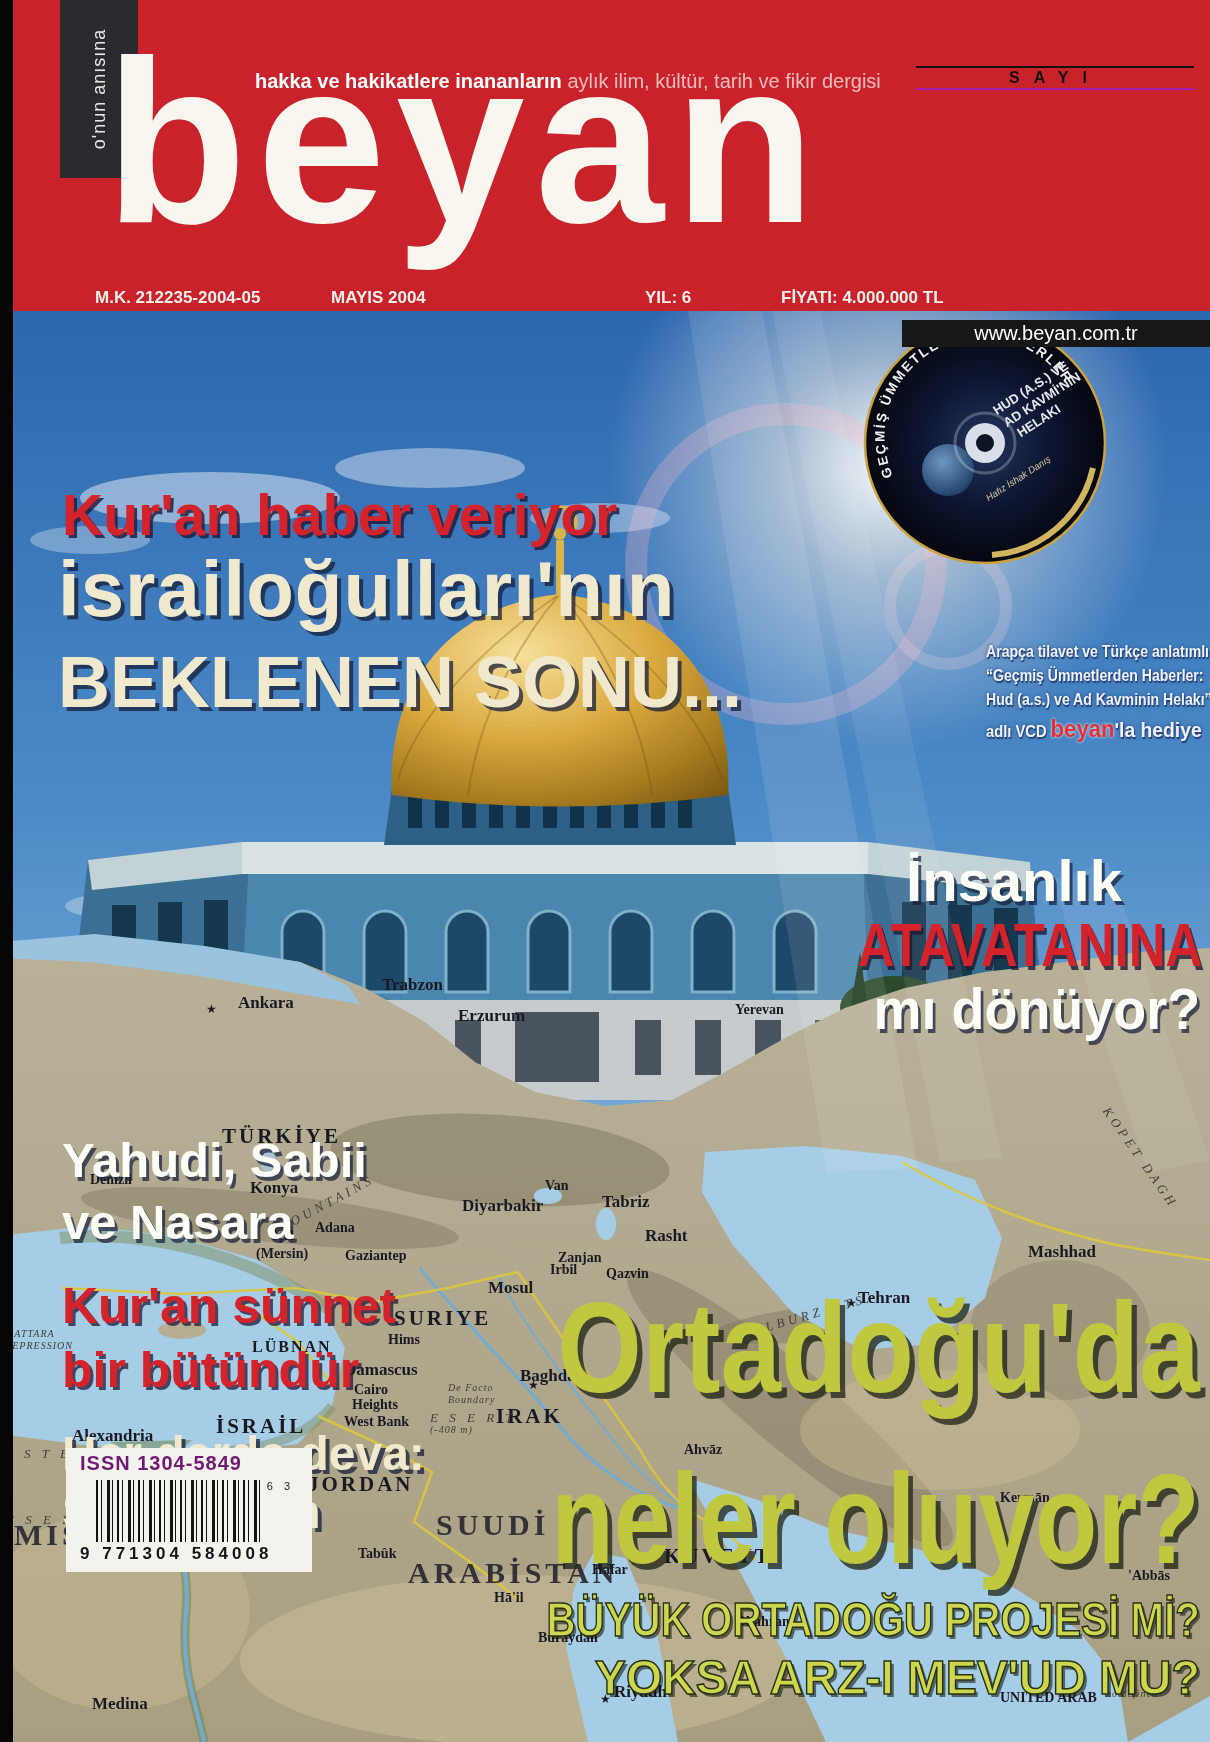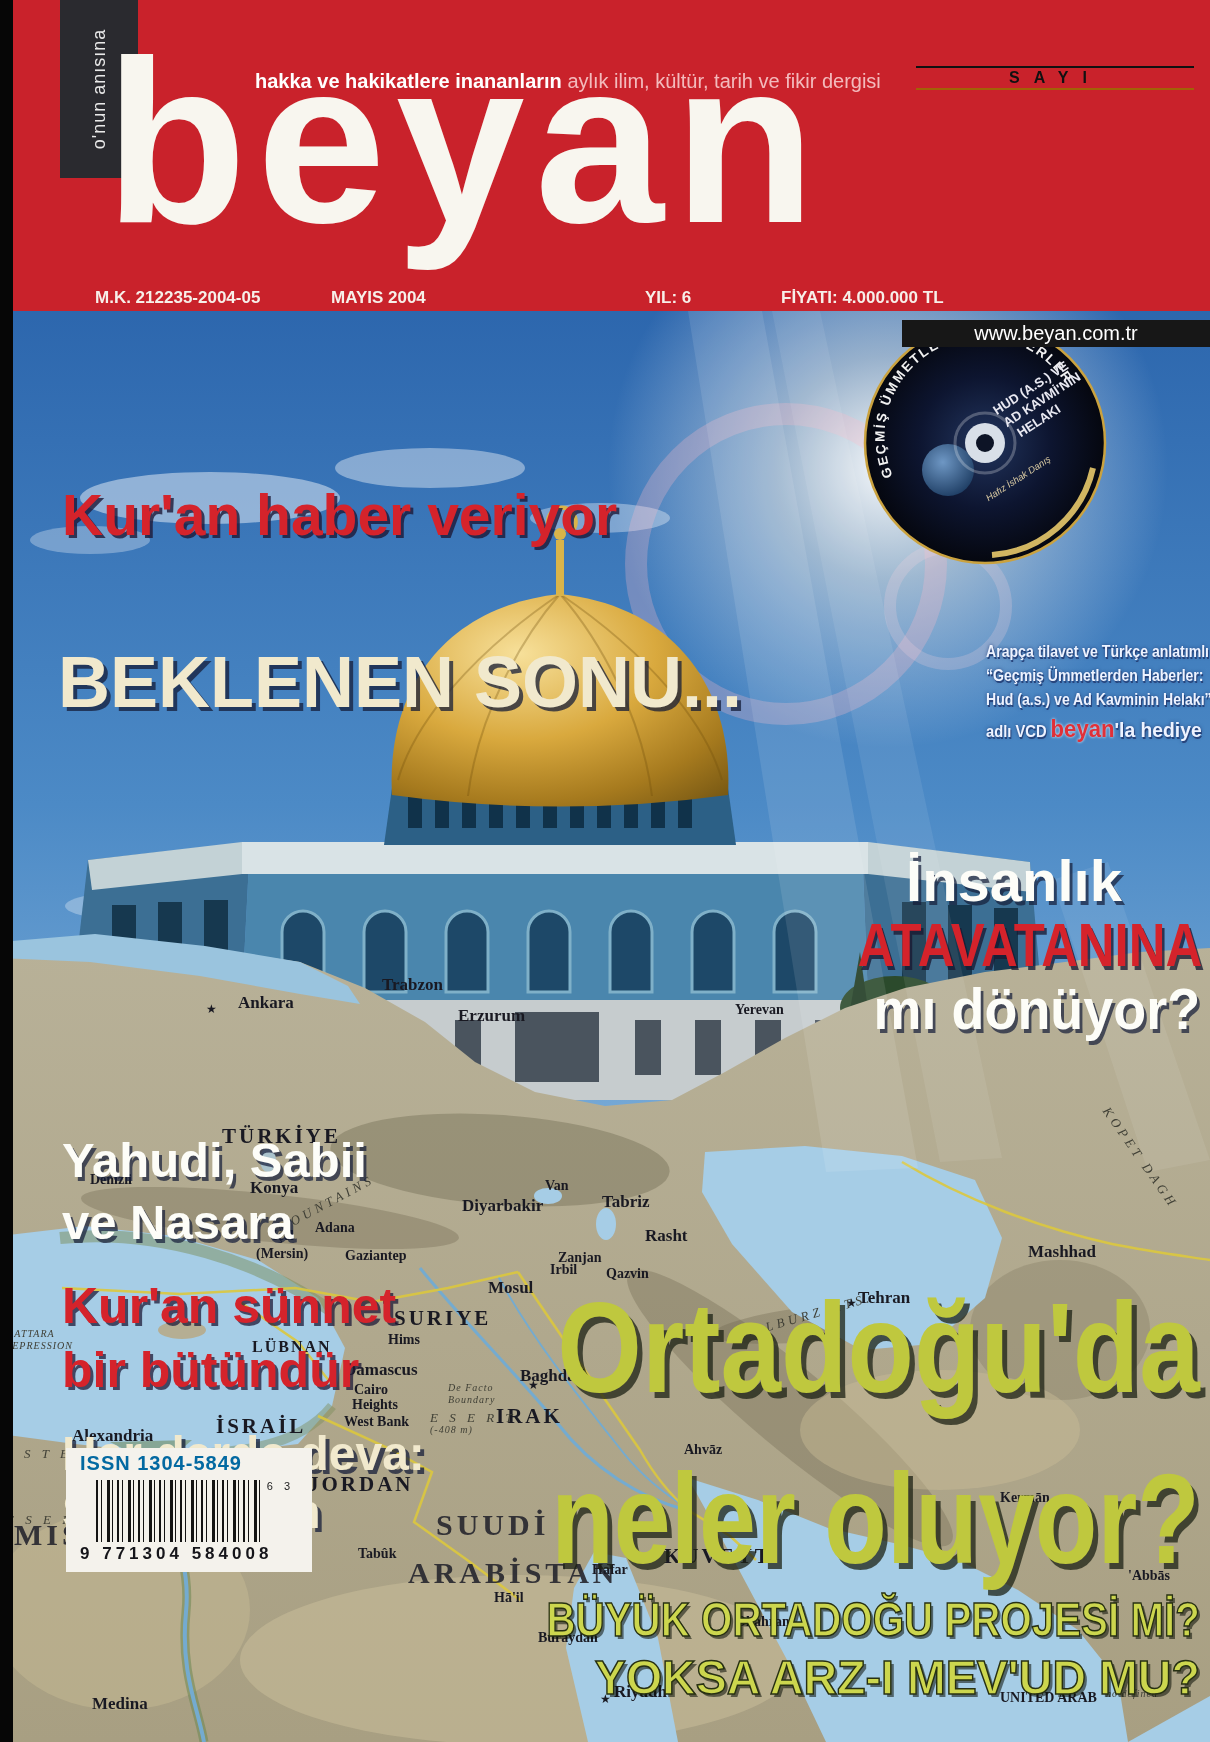--- a/index.html
+++ b/index.html
@@ -17,21 +17,21 @@
   .tagline .tl{color:rgba(255,230,230,.78);}
   .logo{position:absolute;left:92px;top:26px;font-size:232px;font-weight:bold;color:#f8f6ef;
         letter-spacing:10px;line-height:1;}
   .info-row span{position:absolute;top:288px;font-size:17px;font-weight:bold;color:#f7efe9;white-space:nowrap;}
   .i-reg{left:82px;text-align:center;} .i-month{left:318px;} .i-year{left:632px;} .i-price{left:768px;}
   
   .issue-panel{position:absolute;left:902px;top:0;width:308px;height:88px;background:#f2f0ea;z-index:11;}
   .prayer{position:absolute;left:10px;top:14px;width:288px;text-align:center;color:#16161a;
           font-size:15px;font-weight:bold;line-height:18px;}
   .sayi-bar{position:absolute;left:14px;top:66px;width:278px;text-align:center;font-size:16px;font-weight:bold;
-            letter-spacing:14px;color:#111;border-top:2px solid #111;border-bottom:2px solid #a16207;padding:1px 0;}
+            letter-spacing:14px;color:#111;border-top:2px solid #111;border-bottom:2px solid #a21caf;padding:1px 0;}
   .issue-number-box{position:absolute;left:902px;top:88px;width:308px;height:165px;background:#101010;z-index:11;}
   .issue-number-box span{position:absolute;left:16px;top:-4px;font-size:178px;font-weight:bold;color:#f4f2ee;
         transform:scaleX(.74);transform-origin:left top;line-height:1;}
   .website-bar{position:absolute;left:902px;top:284px;width:308px;height:27px;background:#171717;z-index:11;
         color:#fff;font-size:20px;text-align:center;line-height:27px;margin-top:36px;}
   
   .bg-svg{position:absolute;left:0;top:0;z-index:1;}
   
   .cd-svg{position:absolute;left:860px;top:318px;z-index:2;}
   .cd-caption{position:absolute;left:986px;top:640px;z-index:4;white-space:nowrap;
@@ -72,21 +72,21 @@
   .big{right:10px;color:#bfc83e;font-size:128px;text-shadow:6px 6px 0 rgba(28,34,20,.75);
        transform-origin:right center;}
   .big1{top:1284px;transform:scaleX(.85);}
   .big2{top:1455px;transform:scaleX(.80);}
   .bottomhl{right:10px;color:#ccd64e;-webkit-text-stroke:1.5px #273012;
        text-shadow:3px 3px 0 rgba(10,15,5,.55);transform-origin:right center;}
   .bot1{top:1596px;font-size:48px;transform:scaleX(.84);}
   .bot2{top:1653px;font-size:49px;transform:scaleX(.95);}
   
   .barcode-box{position:absolute;left:66px;top:1448px;width:246px;height:124px;background:#f4f2ec;z-index:5;}
-  .issn{position:absolute;left:14px;top:4px;font-size:20px;font-weight:bold;color:#0369a1;letter-spacing:1px;}
+  .issn{position:absolute;left:14px;top:4px;font-size:20px;font-weight:bold;color:#701a75;letter-spacing:1px;}
   .bc-small-issue{position:absolute;right:18px;top:32px;font-size:11px;color:#222;letter-spacing:4px;}
   .stripes{position:absolute;left:30px;top:32px;width:168px;height:62px;
      background:repeating-linear-gradient(90deg,#141414 0 2px,transparent 2px 5px,#141414 5px 6px,
        transparent 6px 11px,#141414 11px 14px,transparent 14px 16px,#141414 16px 17px,transparent 17px 21px);}
   .bc-digits{position:absolute;left:14px;top:96px;font-size:17px;font-weight:bold;color:#15151a;letter-spacing:4px;}
 </style>
 </head>
 <body>
 
 <div id="cover">
@@ -355,20 +355,21 @@
       <span class="maplabel city-sm" style="left: 736px; top: 1614px;">Dhahran</span>
       <span class="maplabel city-sm" style="left: 538px; top: 1630px;">Buraydah</span>
       <span class="maplabel star" style="left: 600px; top: 1692px;">★</span>
       <span class="maplabel city" style="left: 614px; top: 1682px;">Riyadh</span>
       <span class="maplabel city" style="left: 92px; top: 1694px;">Medina</span>
       <span class="maplabel city-sm" style="left: 1000px; top: 1690px;">UNITED ARAB</span>
       <span class="maplabel region-xs" style="left: 1106px; top: 1688px;">no defined</span>
     </div>
 
   <div class="hl kicker">Kur'an haber veriyor</div>
+  <div class="hl cream main1">israiloğulları'nın</div>
   <div class="hl cream main2">BEKLENEN SONU...</div>
 
   <div class="hl whl r1">İnsanlık</div>
   <div class="hl r2">ATAVATANINA</div>
   <div class="hl whl r3">mı dönüyor?</div>
 
   <div class="hl whl l1a">Yahudi, Sabii</div>
   <div class="hl whl l1b">ve Nasara</div>
   <div class="hl redhl l2a">Kur'an sünnet</div>
   <div class="hl redhl l2b">bir bütündür</div>

